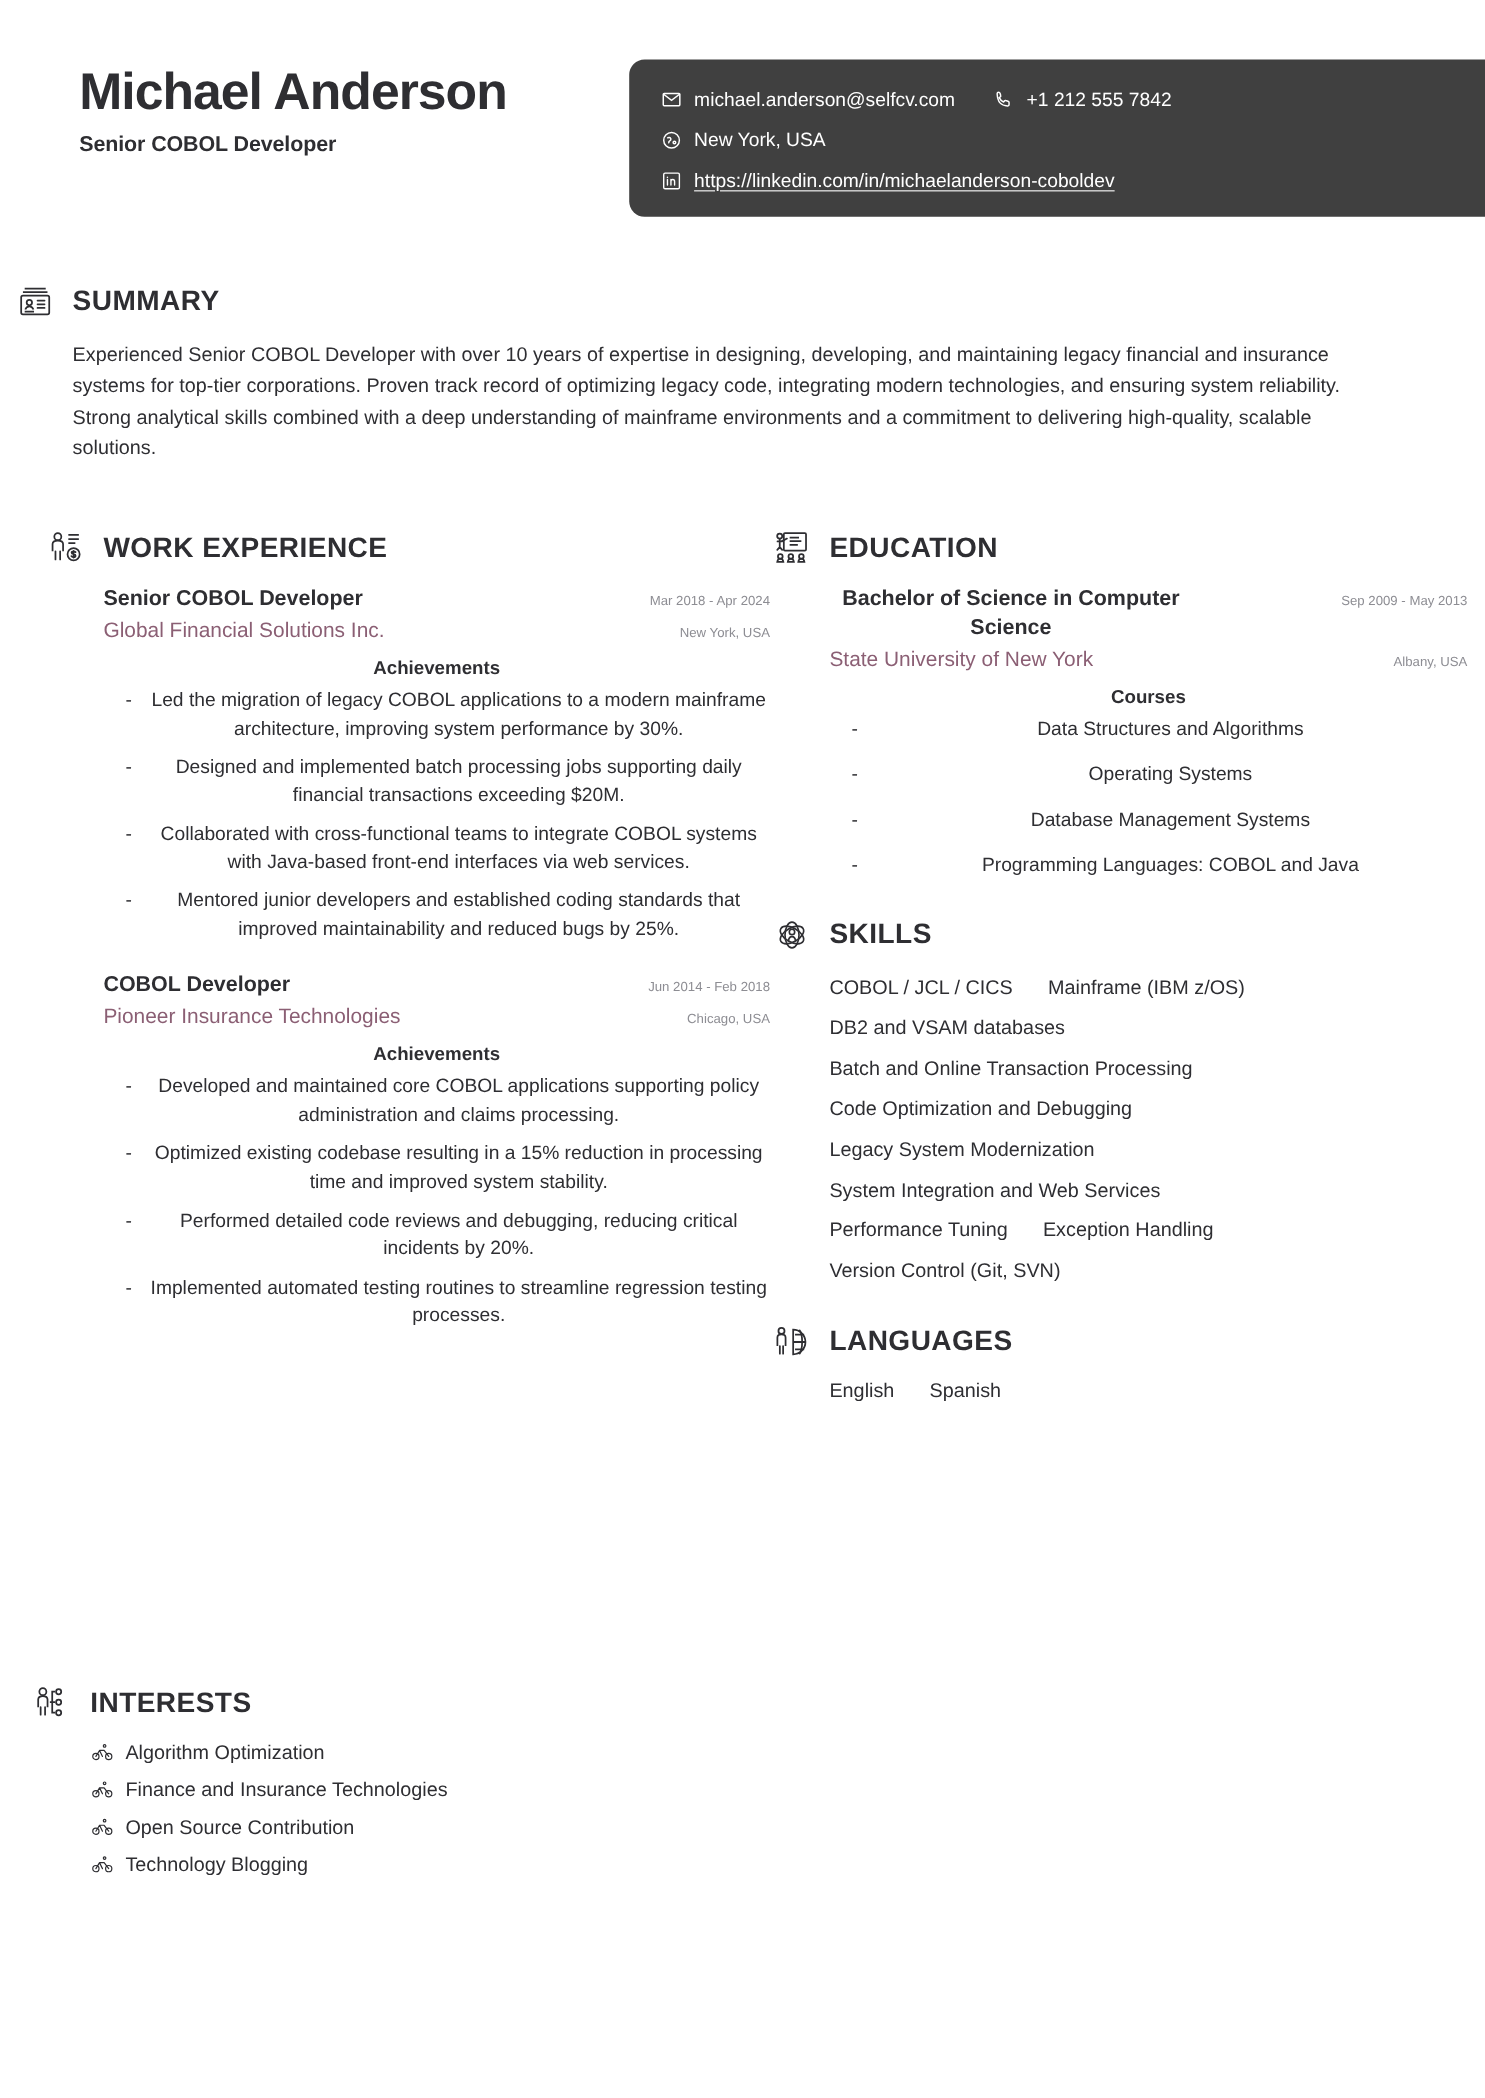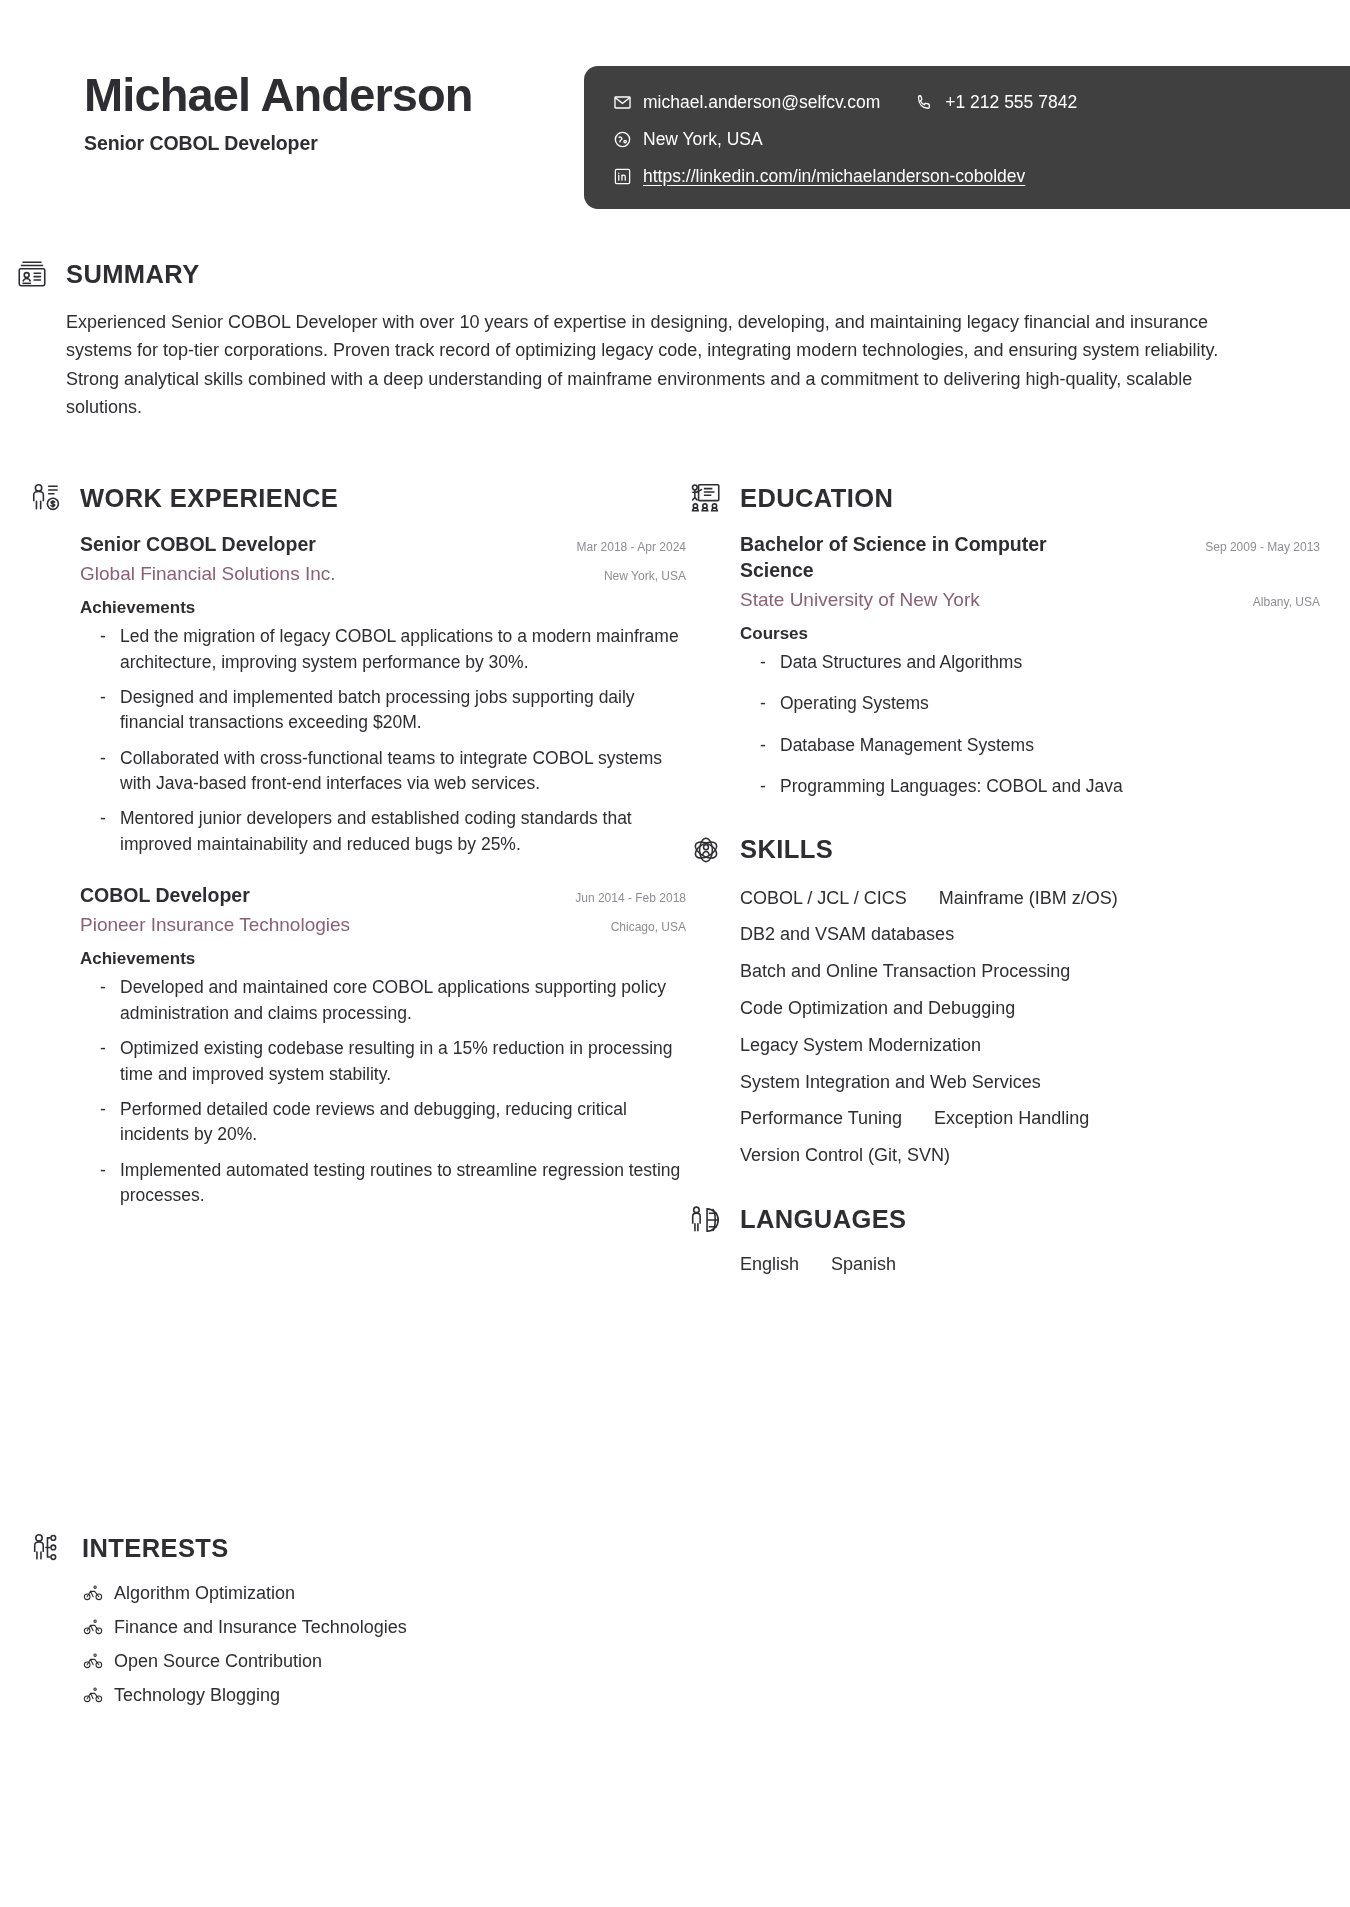--- a/index.html
+++ b/index.html
@@ -12,21 +12,21 @@
     font-family: "Liberation Sans", sans-serif;
     color: #2e2e32;
     position: relative;
     overflow: hidden;
   }
 
   .page {
     position: relative;
     width: 1350px;
     height: 1907px;
-    padding: 12px;
+    padding: 0;
     border-radius: 15px;
   }
 
   
   .header {
     position: relative;
     height: 232px;
   }
   .name-block {
     position: absolute;
@@ -124,24 +124,25 @@
     font-size: 18px;
     line-height: 1.58;
     color: #2e2e32;
     max-width: 1180px;
   }
 
   
   .columns {
     position: absolute;
     top: 478px;
-    left: 26px;
+    left: 40px;
     width: 1294px;
     display: flex;
     align-items: flex-start;
+    text-align: center;
   }
   .col-left { width: 660px; flex: none; }
   .col-right { width: 634px; flex: none; }
 
   .sect { margin-bottom: 30px; }
   .sect-body { margin-left: 54px; }
 
   
   .entry { margin-bottom: 26px; }
   .entry:last-child { margin-bottom: 0; }

